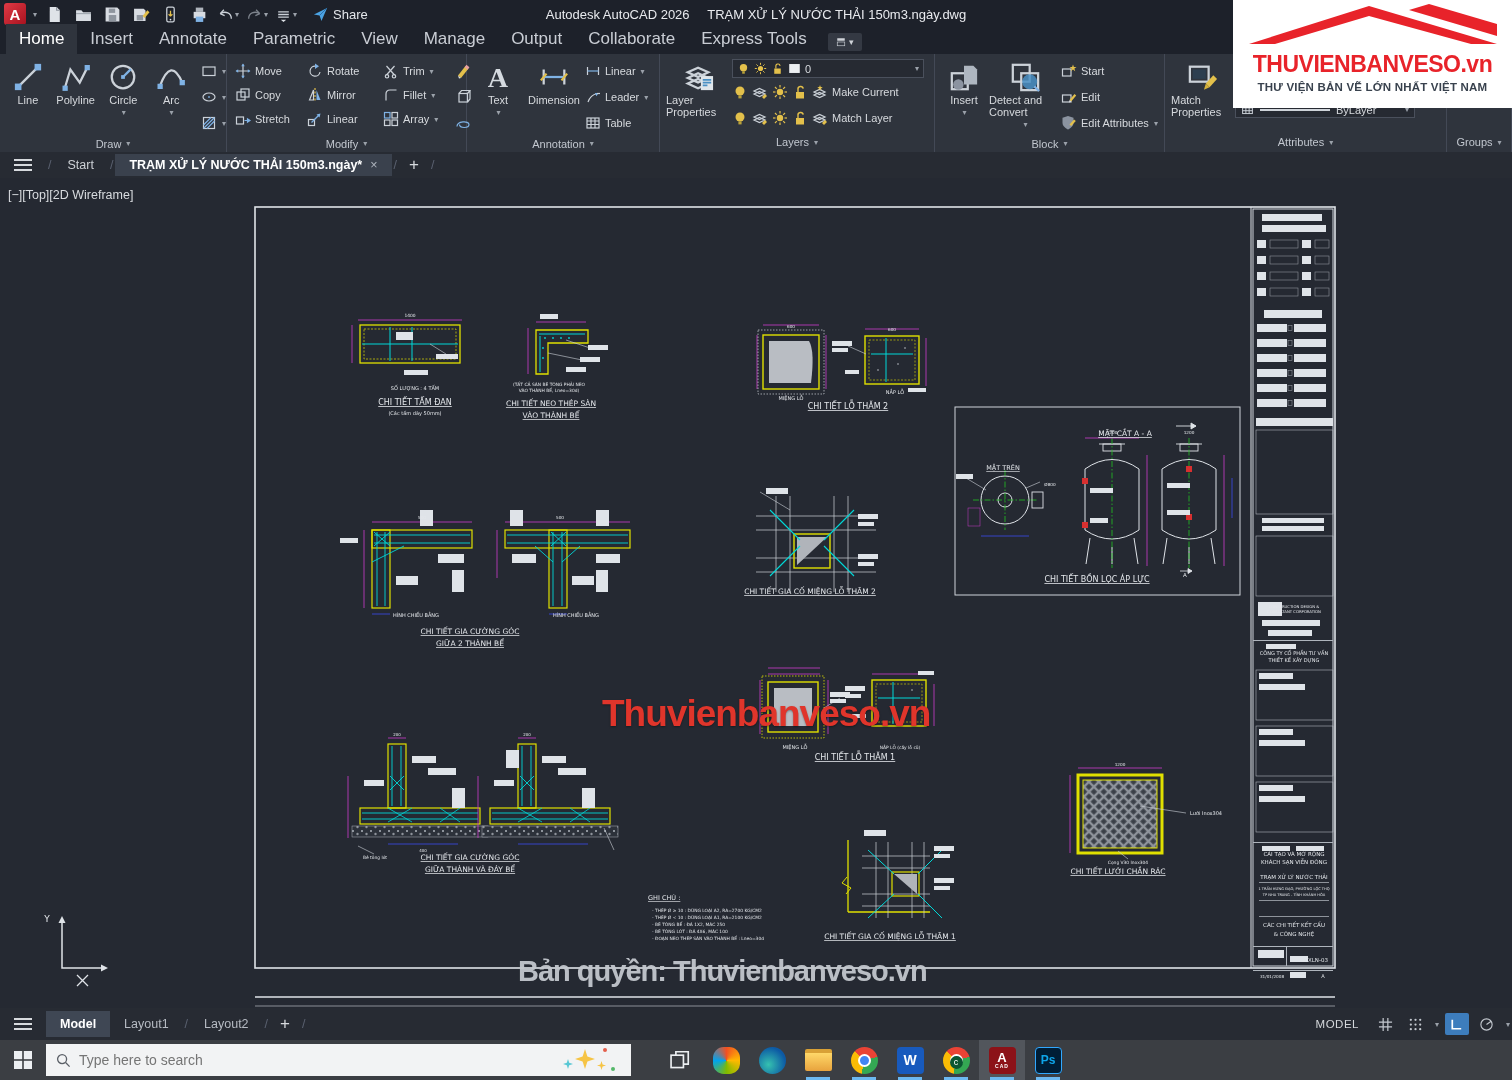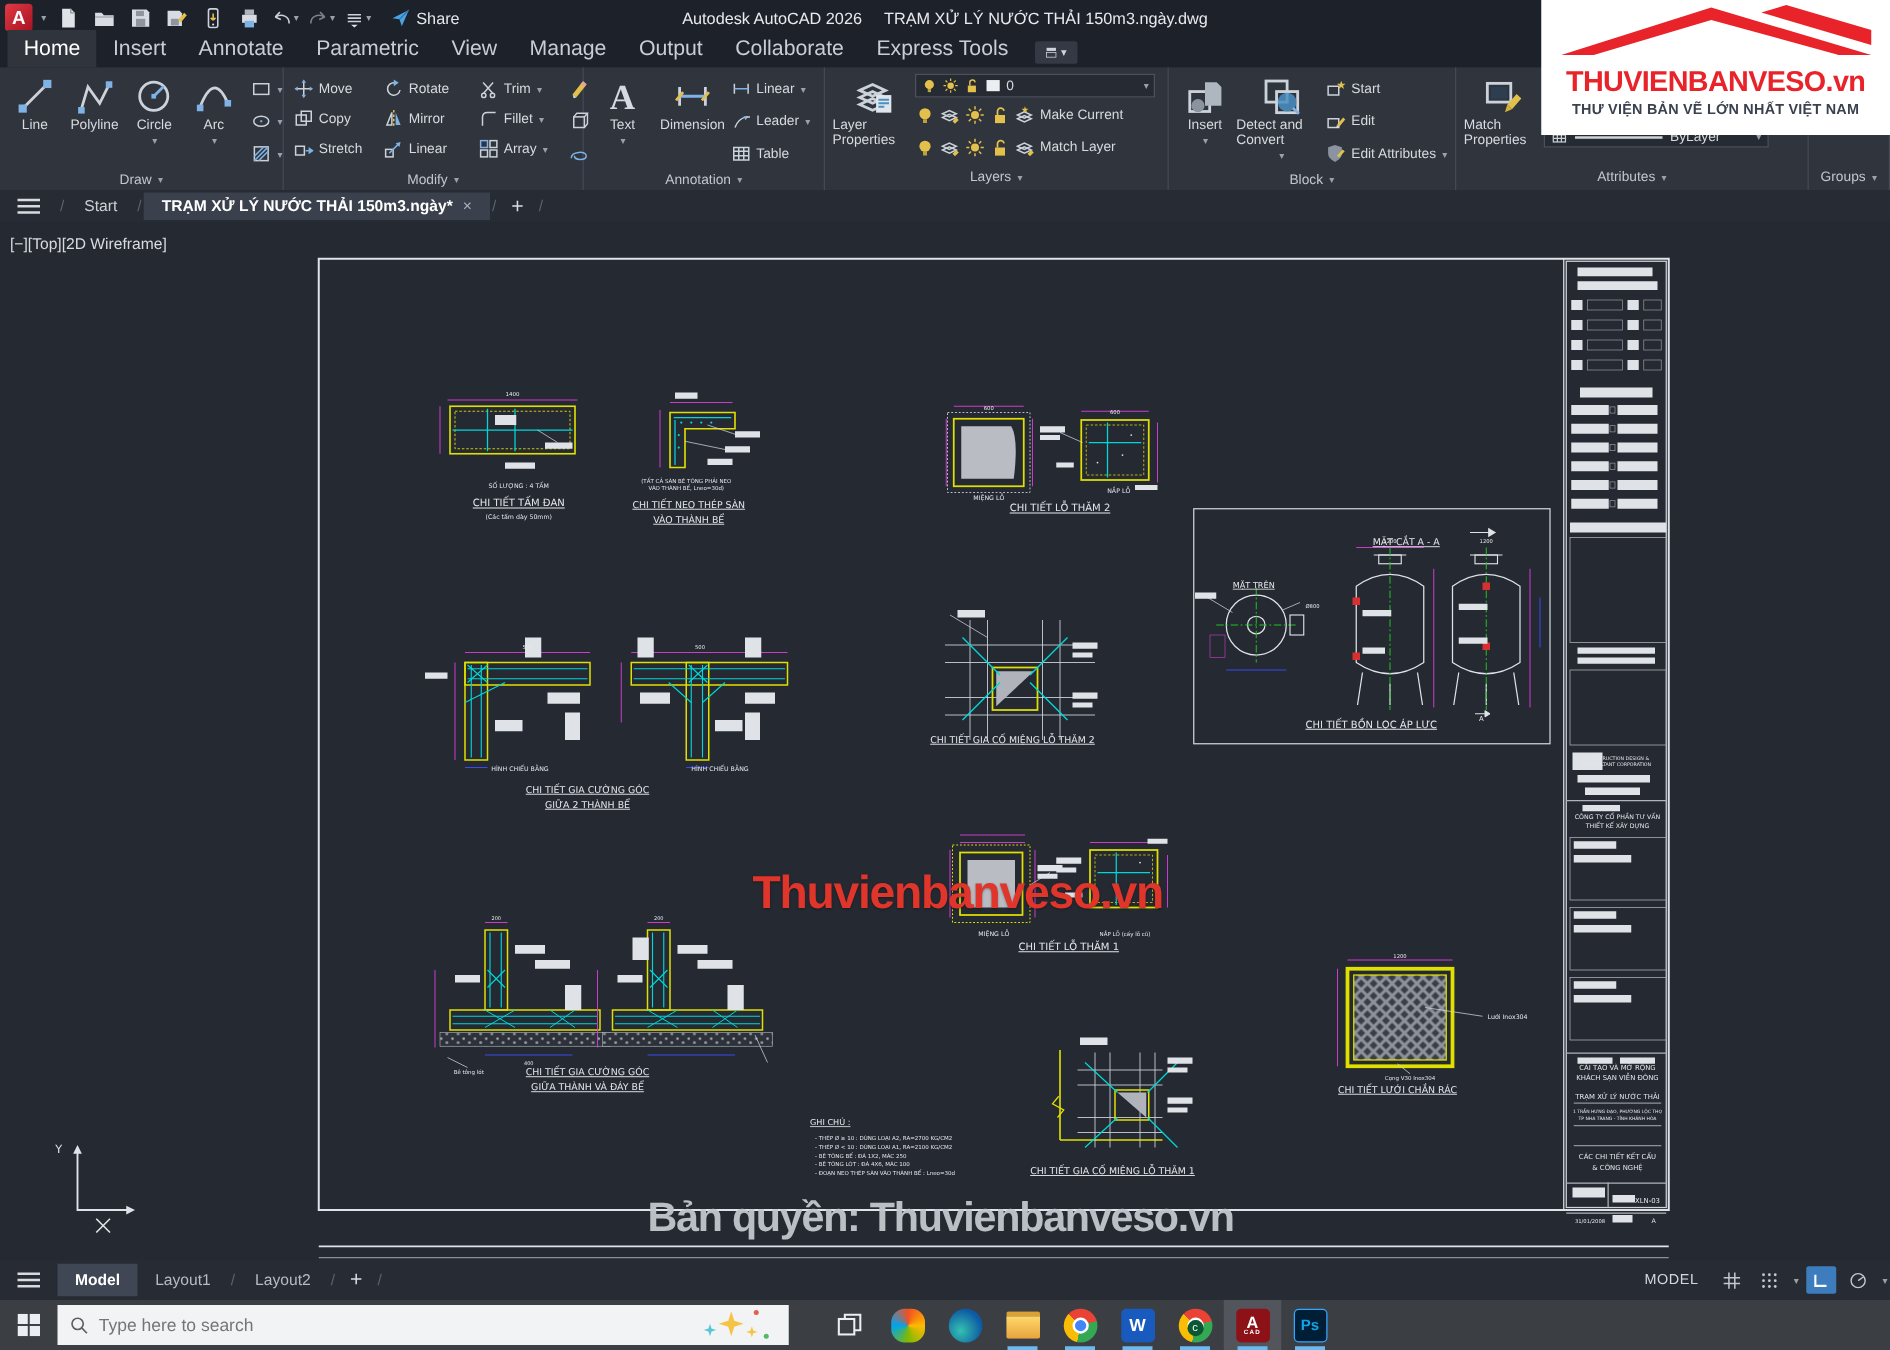--- a/index.html
+++ b/index.html
@@ -70,21 +70,21 @@
   .ftab.active { background:#3a414d; color:#fff; font-weight:bold; }
   .fsep { color:#5a6170; margin:0 2px; }
   .xclose { font-weight:normal; color:#aeb4bd; }
   .plus { font-size:17px; color:#d7dade; padding:0 10px; }
 
   
   #canvas { position:absolute; top:178px; left:0; width:1512px; height:830px; background:#252932; }
   #vp-label { position:absolute; top:10px; left:8px; color:#d8dbdf; font-size:12.5px; z-index:5; }
   #wm-center { position:absolute; left:602px; top:515px; color:#e0352b; font-weight:bold; font-size:37px;
     letter-spacing:-1px; z-index:20; text-shadow:0 1px 2px rgba(0,0,0,.35); }
-  #wm-bottom { position:absolute; left:518px; top:777px; color:#c3c7cd; font-weight:bold; font-size:33px;
+  #wm-bottom { position:absolute; left:518px; top:777px; color:#c3c7cd; font-weight:bold; font-size:29px;
     letter-spacing:-1px; z-index:20; opacity:.95; }
   #draw-svg { position:absolute; top:0; left:0; }
   #draw-svg text { font-family:"DejaVu Sans",sans-serif; }
 
   
   #layoutbar { position:absolute; top:1008px; left:0; width:1512px; height:32px; background:#272b33;
     display:flex; align-items:center; color:#b6bbc3; font-size:12.5px; }
   .ltab { padding:6px 14px; }
   .ltab.active { background:#3f4754; color:#fff; font-weight:bold; }
   #status-right { margin-left:auto; display:flex; align-items:center; gap:6px; padding-right:2px; }

